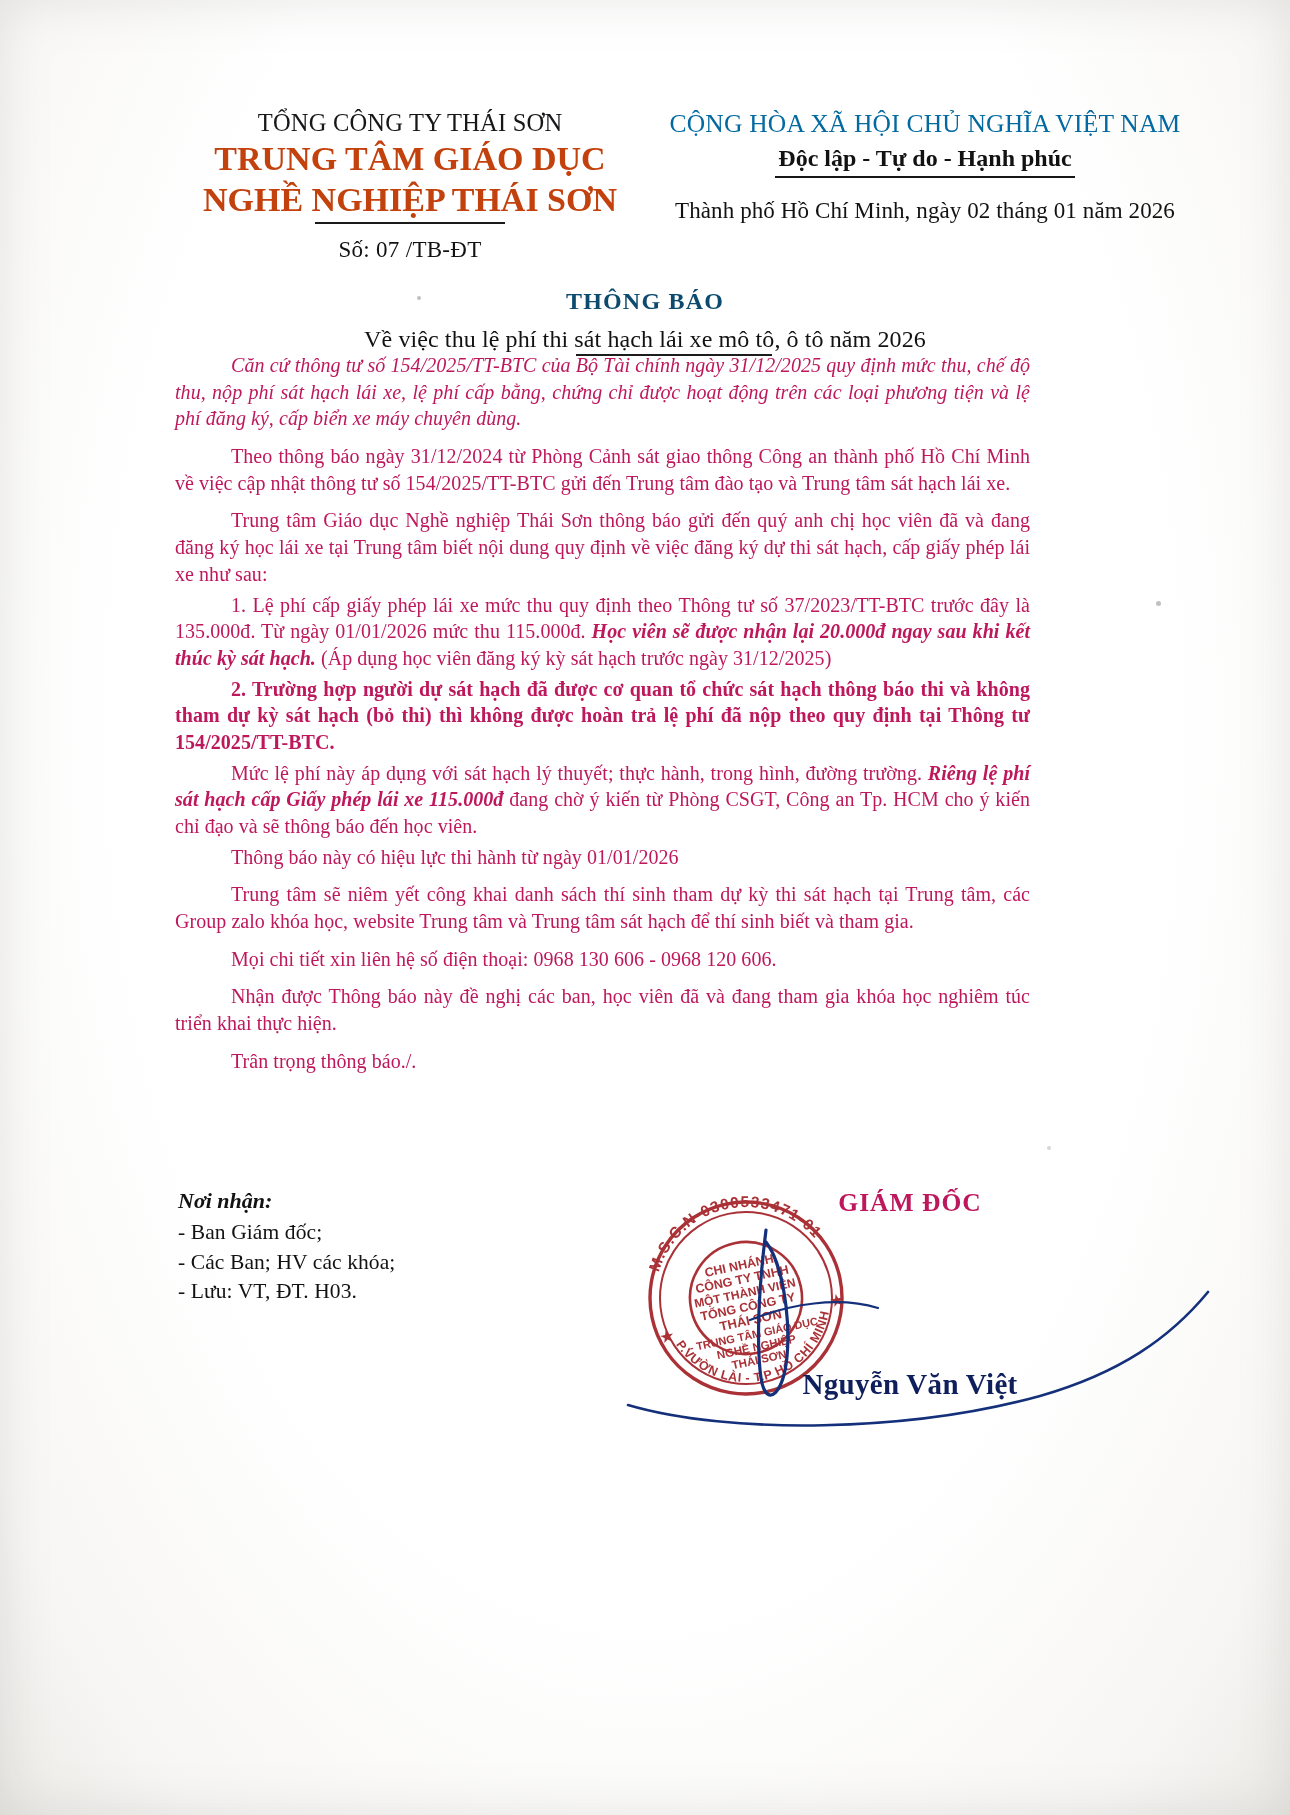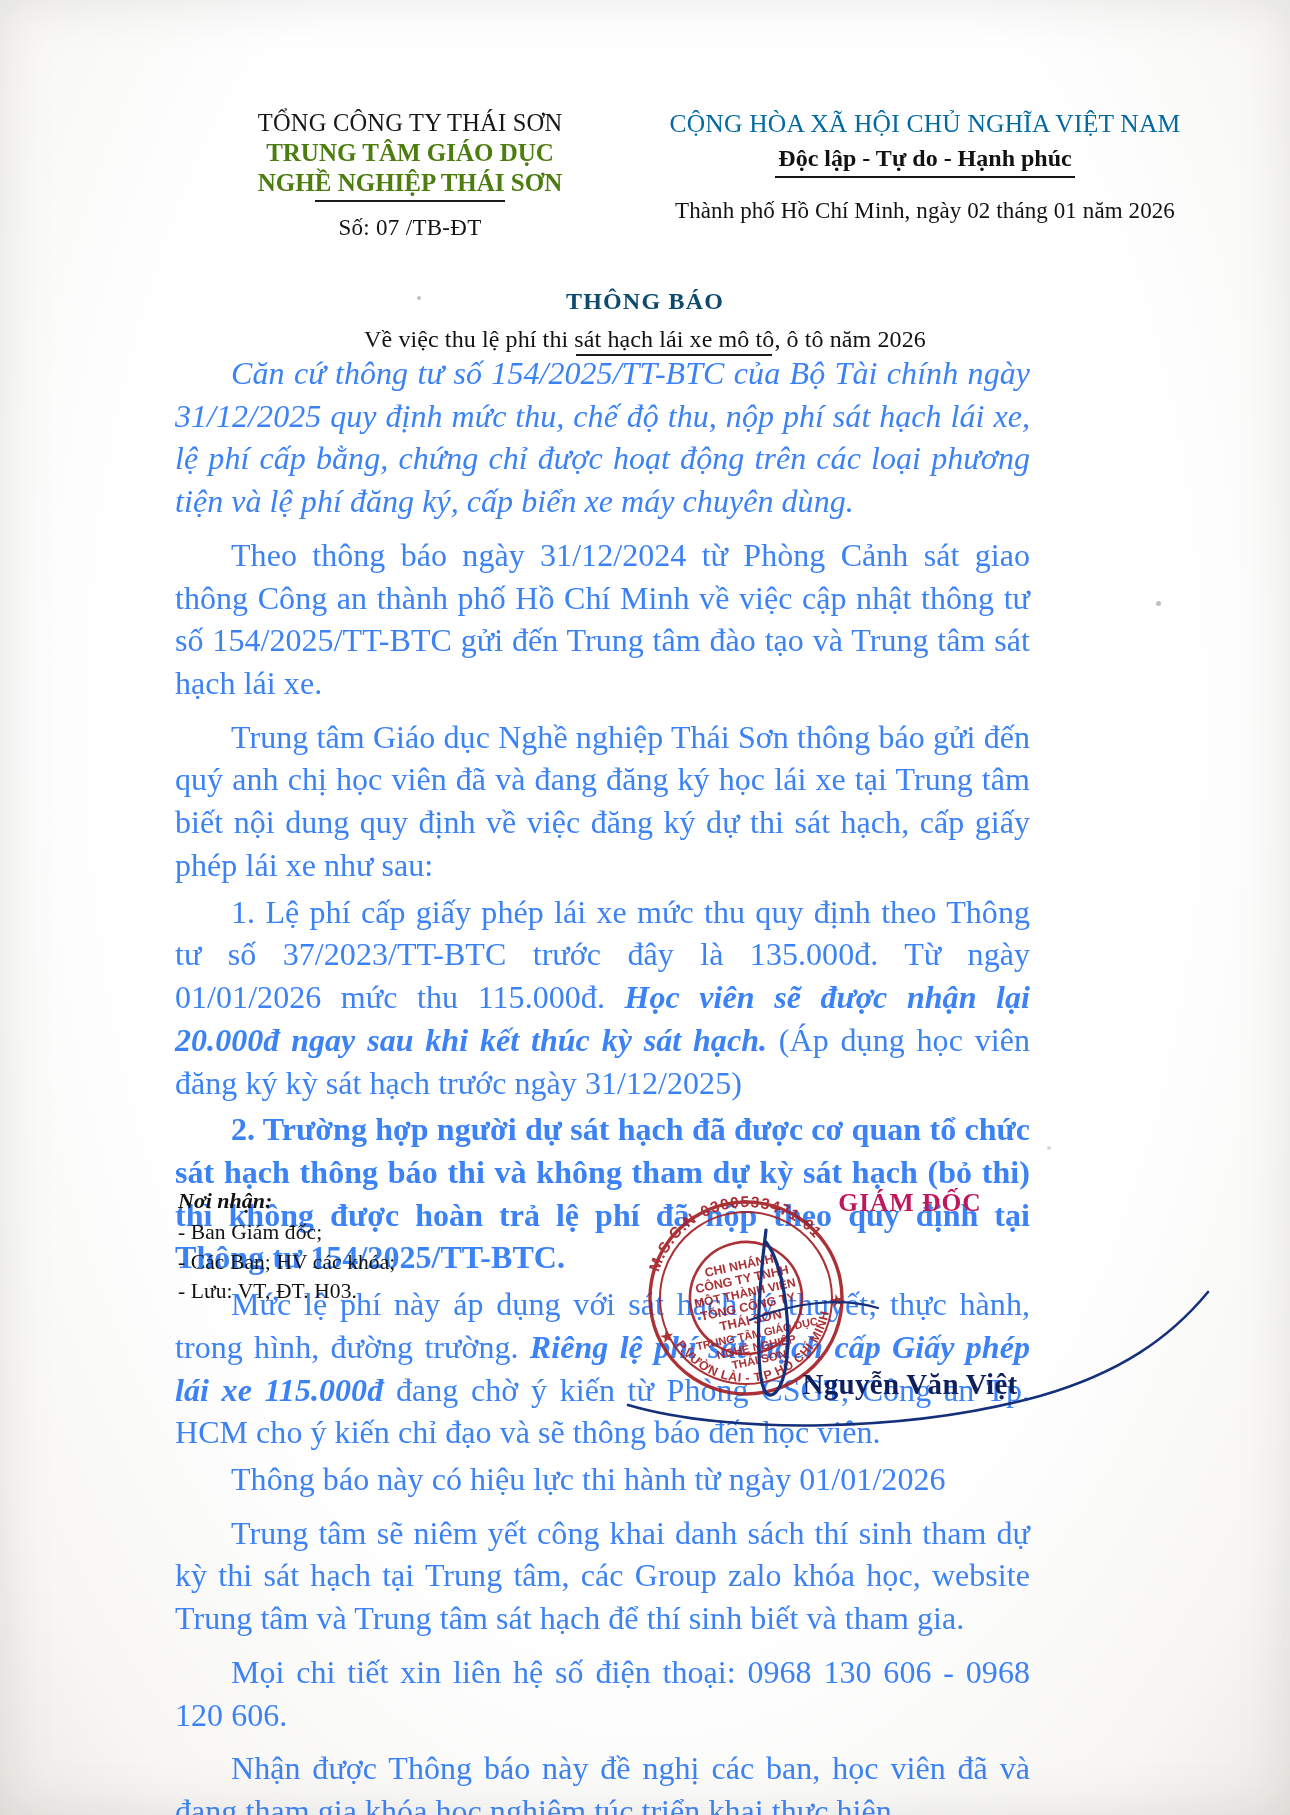--- a/index.html
+++ b/index.html
@@ -58,25 +58,25 @@
     text-align: center;
   }
   .org-line1 {
     font-size: 24.5px;
     letter-spacing: .2px;
     line-height: 1.22;
     white-space: nowrap;
     color: #17171a;
   }
   .org-line2, .org-line3 {
-    font-size: 25px;
+    font-size: 34px;
     font-weight: bold;
     line-height: 1.22;
     white-space: nowrap;
-    color: #4d7c0f;
+    color: #c2410c;
   }
   .org-line3 {
     display: inline-block;
     position: relative;
   }
   .org-underline {
     display: block;
     width: 190px;
     height: 2.5px;
     background: #1a1a1a;
@@ -151,26 +151,26 @@
 
   
   .body {
     position: absolute;
     top: 352px;
     left: 175px;
     width: 855px;
   }
   p.para {
     margin: 0 0 0 0;
-    font-size: 32px;
+    font-size: 20px;
     line-height: 1.335;
     text-align: justify;
     text-indent: 56px;
     letter-spacing: .05px;
-    color: #3b82f6;
+    color: #be185d;
   }
   p.para.ital {
     font-style: italic;
   }
   p.para.gap {
     margin-top: 11px;
   }
   p.para.gap-sm {
     margin-top: 4px;
   }

